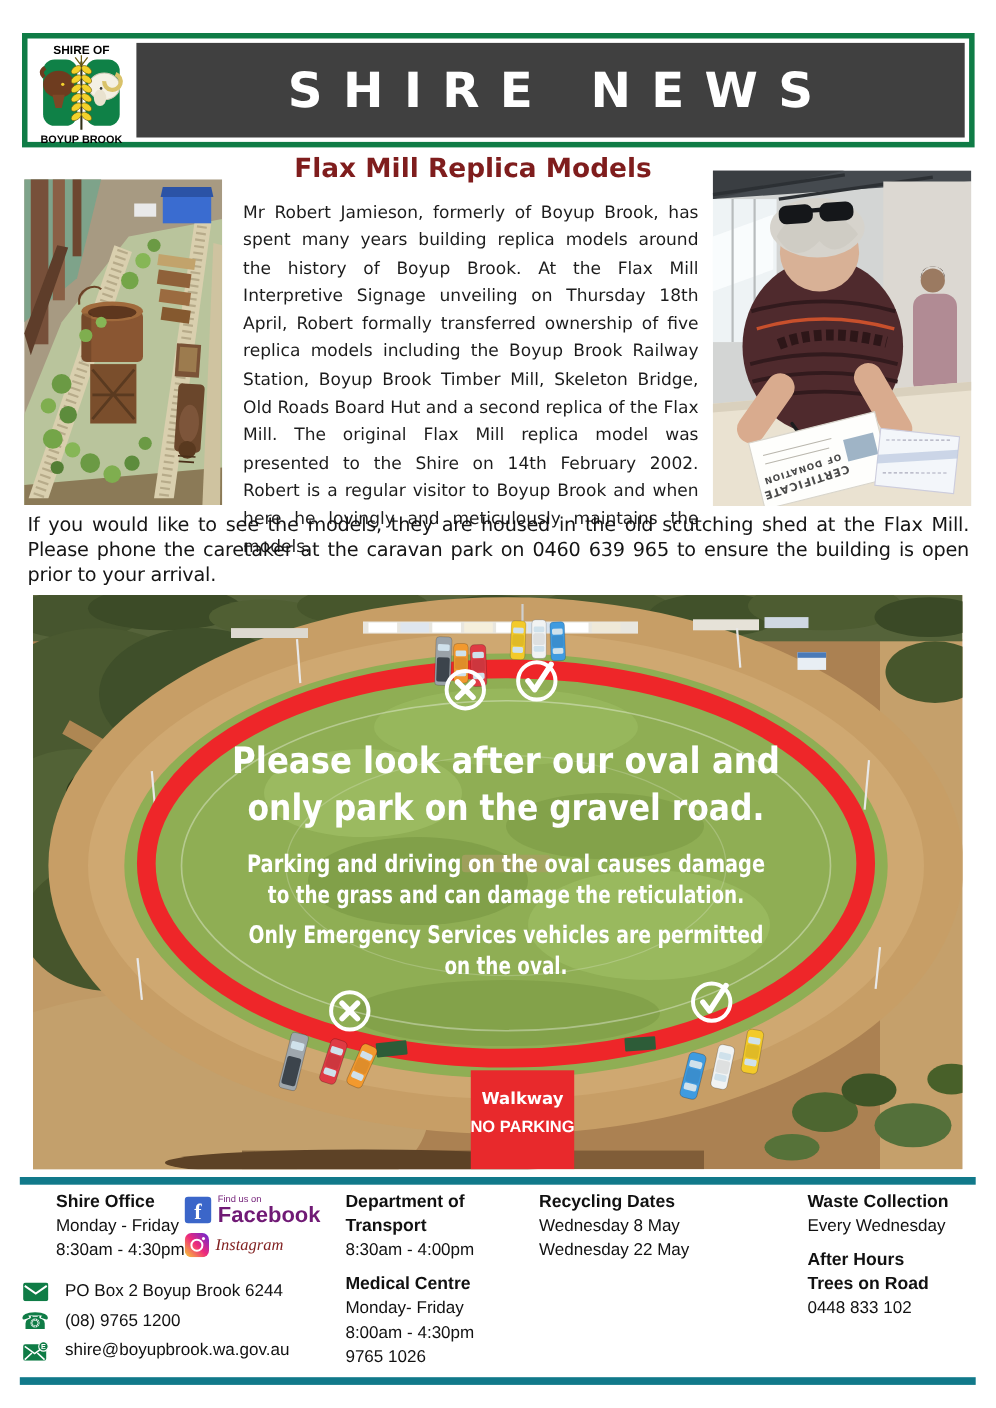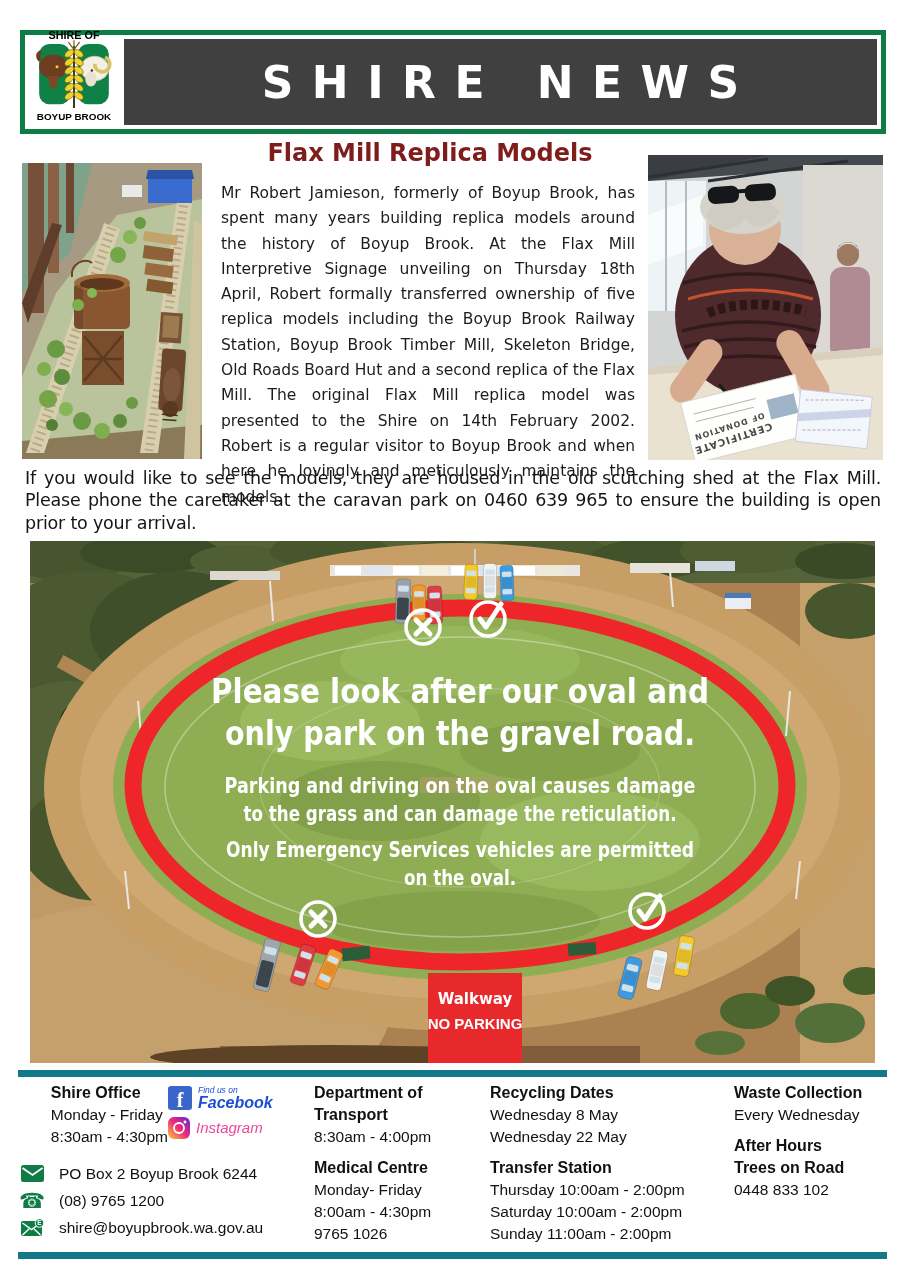--- a/index.html
+++ b/index.html
@@ -2,21 +2,21 @@
 <html><head>
 <meta charset="utf-8">
 <style>
   html,body{margin:0;padding:0;background:#fff;}
   .page{position:relative;width:905px;height:1280px;background:#fff;overflow:hidden;
         font-family:"DejaVu Sans",sans-serif;}
   
   .header-box{position:absolute;left:20px;top:30px;width:866px;height:104px;
     border:5px solid #0f7c46;background:#fff;box-sizing:border-box;
     display:flex;gap:5px;padding:4px;}
-  .logo-wrap{width:90px;display:flex;align-items:flex-end;justify-content:center;}
+  .logo-wrap{width:90px;display:flex;align-items:flex-start;justify-content:center;}
   .banner{flex:1;background:#404040;color:#fff;display:flex;align-items:center;justify-content:center;
     font-weight:bold;font-size:44px;letter-spacing:.42em;text-indent:.42em;white-space:nowrap;}
   
   .article-title{position:absolute;top:139px;left:180px;width:500px;text-align:center;
     font-size:24px;font-weight:bold;color:#7f1d1d;}
   .article-row{position:absolute;top:155px;left:22px;width:861px;display:flex;gap:11px;align-items:flex-start;}
   .photo-left{width:180px;height:296px;margin-top:8px;flex:none;}
   .article-text{flex:1;margin-top:26px;font-size:15.5px;line-height:25.3px;color:#1c1c1c;
     text-align:justify;padding:0 2px 0 8px;}
   .photo-right{width:235px;height:305px;flex:none;}
@@ -31,24 +31,24 @@
     grid-template-columns:294px 176px 244px 1fr;
     font-family:"Liberation Sans",sans-serif;font-size:15.5px;line-height:22px;color:#111;}
   .ftitle{font-weight:bold;font-size:16px;}
   .fblock{margin-bottom:9px;}
   .office-row{display:flex;justify-content:flex-end;padding-right:6px;}
   .social{width:140px;margin-top:4px;}
   .soc-row{display:flex;align-items:center;gap:6px;margin-bottom:6px;}
   .fb-sq{width:24px;height:24px;background:#3b66c9;border-radius:3px;color:#fff;
     font-family:"Liberation Serif",serif;font-weight:bold;font-size:20px;
     display:flex;align-items:flex-end;justify-content:center;line-height:20px;}
-  .fb-txt{color:#1d4ed8;line-height:1;font-style:italic;}
+  .fb-txt{color:#701a75;line-height:1;}
   .fb-small{font-size:8.5px;}
-  .fb-big{font-size:16px;font-weight:bold;}
-  .ig-name{font-family:Liberation Sans, sans-serif;font-style:italic;font-size:15px;color:#ec4899;}
+  .fb-big{font-size:20px;font-weight:bold;}
+  .ig-name{font-family:Liberation Serif, serif;font-style:italic;font-size:15px;color:#7f1d1d;}
   .contacts{margin-top:12px;}
   .c-row{display:flex;align-items:center;gap:15px;height:27px;}
   .c-ico{width:24px;display:flex;justify-content:center;}
   .phone-glyph{color:#0f7c46;font-size:21px;line-height:1;}
 </style>
 </head>
 <body>
 
 <div class="page">
 
@@ -456,26 +456,20 @@
         <div>9765 1026</div>
       </div>
     </div>
 
     <div>
       <div class="fblock">
         <div class="ftitle">Recycling Dates</div>
         <div>Wednesday 8 May</div>
         <div>Wednesday 22 May</div>
       </div>
-      <div class="fblock">
-        <div class="ftitle">Transfer Station</div>
-        <div>Thursday 10:00am - 2:00pm</div>
-        <div>Saturday 10:00am - 2:00pm</div>
-        <div>Sunday 11:00am - 2:00pm</div>
-      </div>
     </div>
 
     <div>
       <div class="fblock">
         <div class="ftitle">Waste Collection</div>
         <div>Every Wednesday</div>
       </div>
       <div class="fblock">
         <div class="ftitle">After Hours</div>
         <div class="ftitle">Trees on Road</div>

